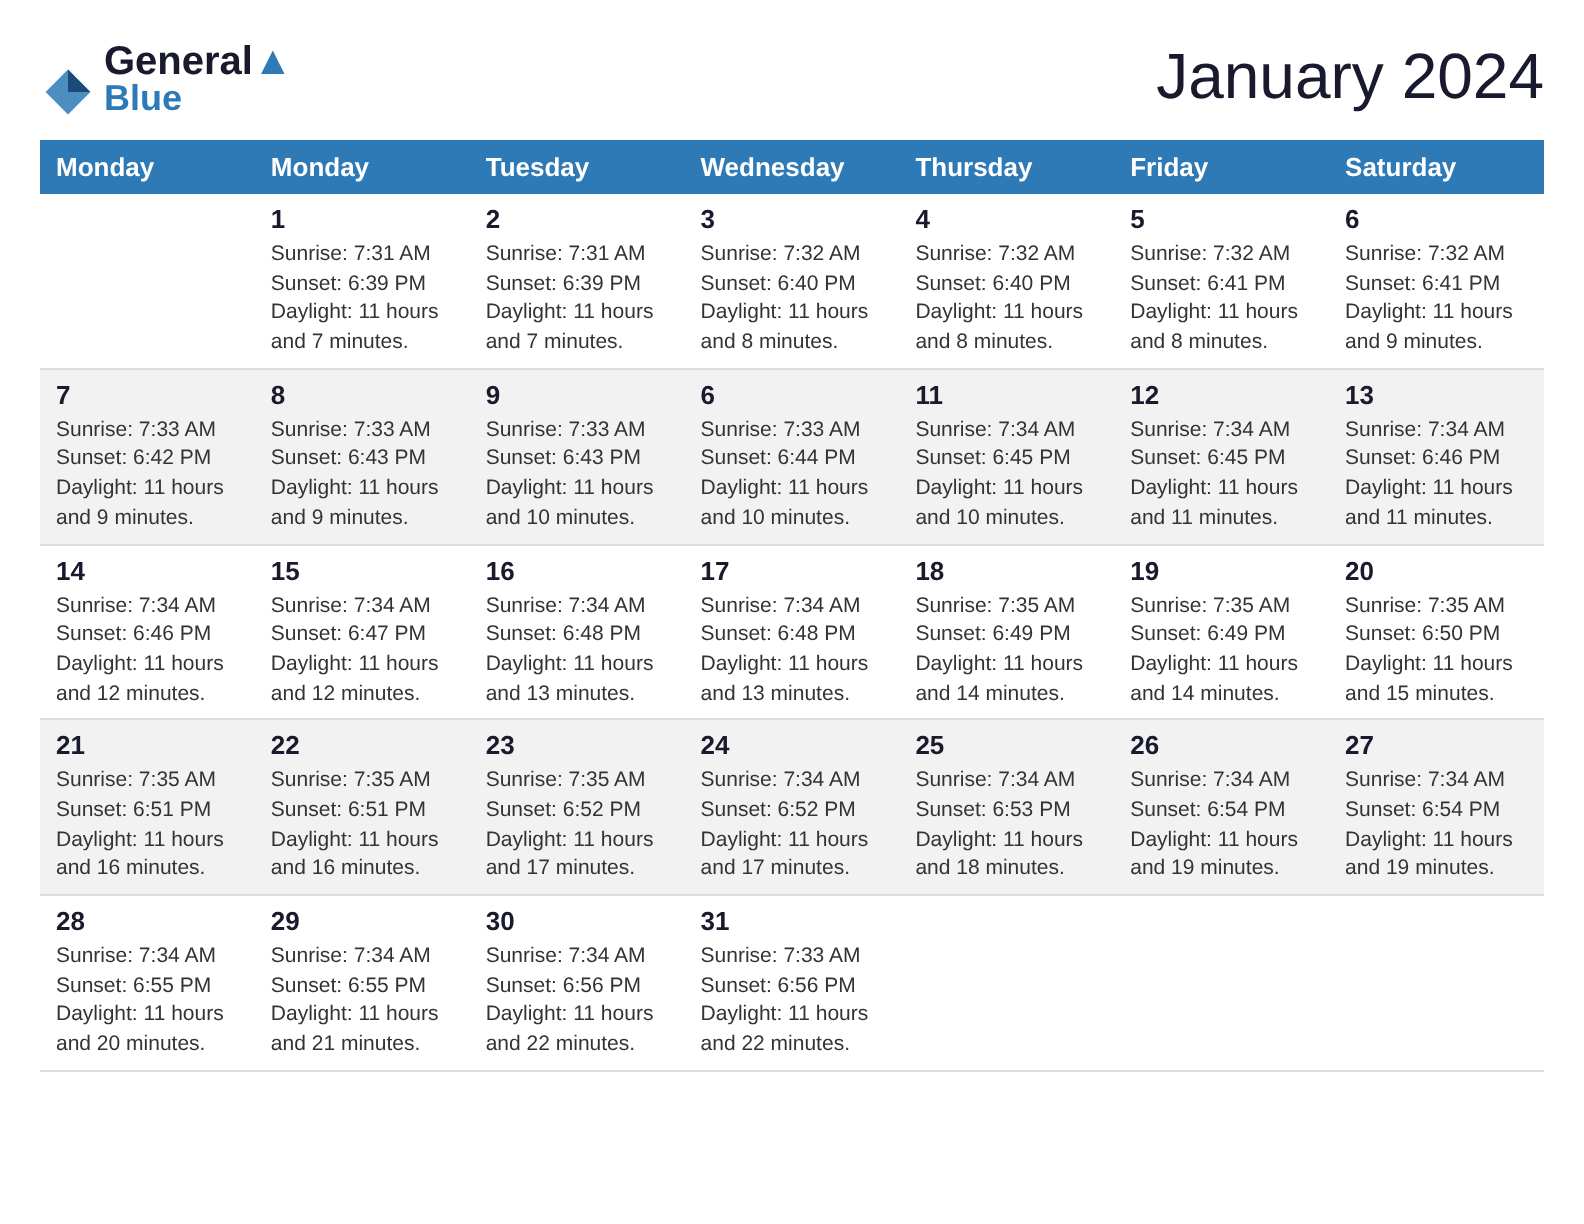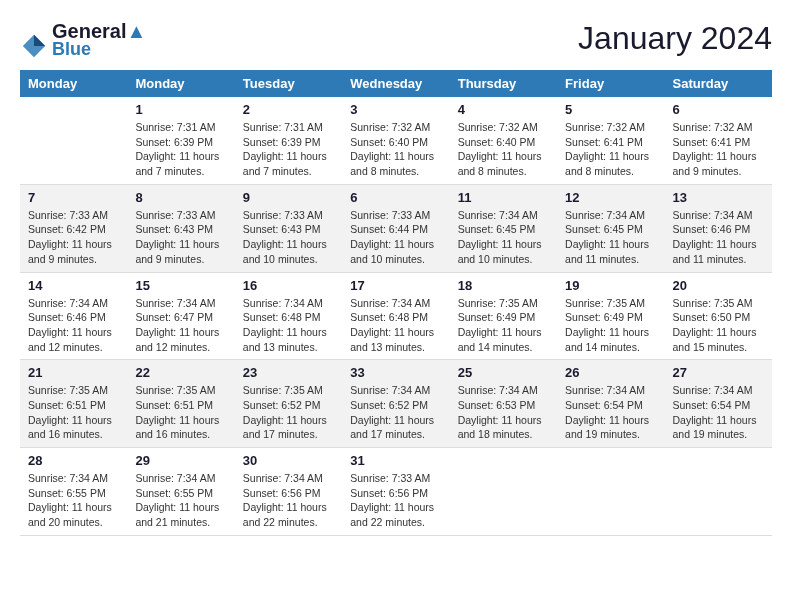--- a/index.html
+++ b/index.html
@@ -272,21 +272,21 @@
 and 16 minutes.</div>
         </td>
         <td>
           <div class="day-num">23</div>
           <div class="day-info" style="white-space: pre-line;">Sunrise: 7:35 AM
 Sunset: 6:52 PM
 Daylight: 11 hours
 and 17 minutes.</div>
         </td>
         <td>
-          <div class="day-num">33</div>
+          <div class="day-num">24</div>
           <div class="day-info" style="white-space: pre-line;">Sunrise: 7:34 AM
 Sunset: 6:52 PM
 Daylight: 11 hours
 and 17 minutes.</div>
         </td>
         <td>
           <div class="day-num">25</div>
           <div class="day-info" style="white-space: pre-line;">Sunrise: 7:34 AM
 Sunset: 6:53 PM
 Daylight: 11 hours

